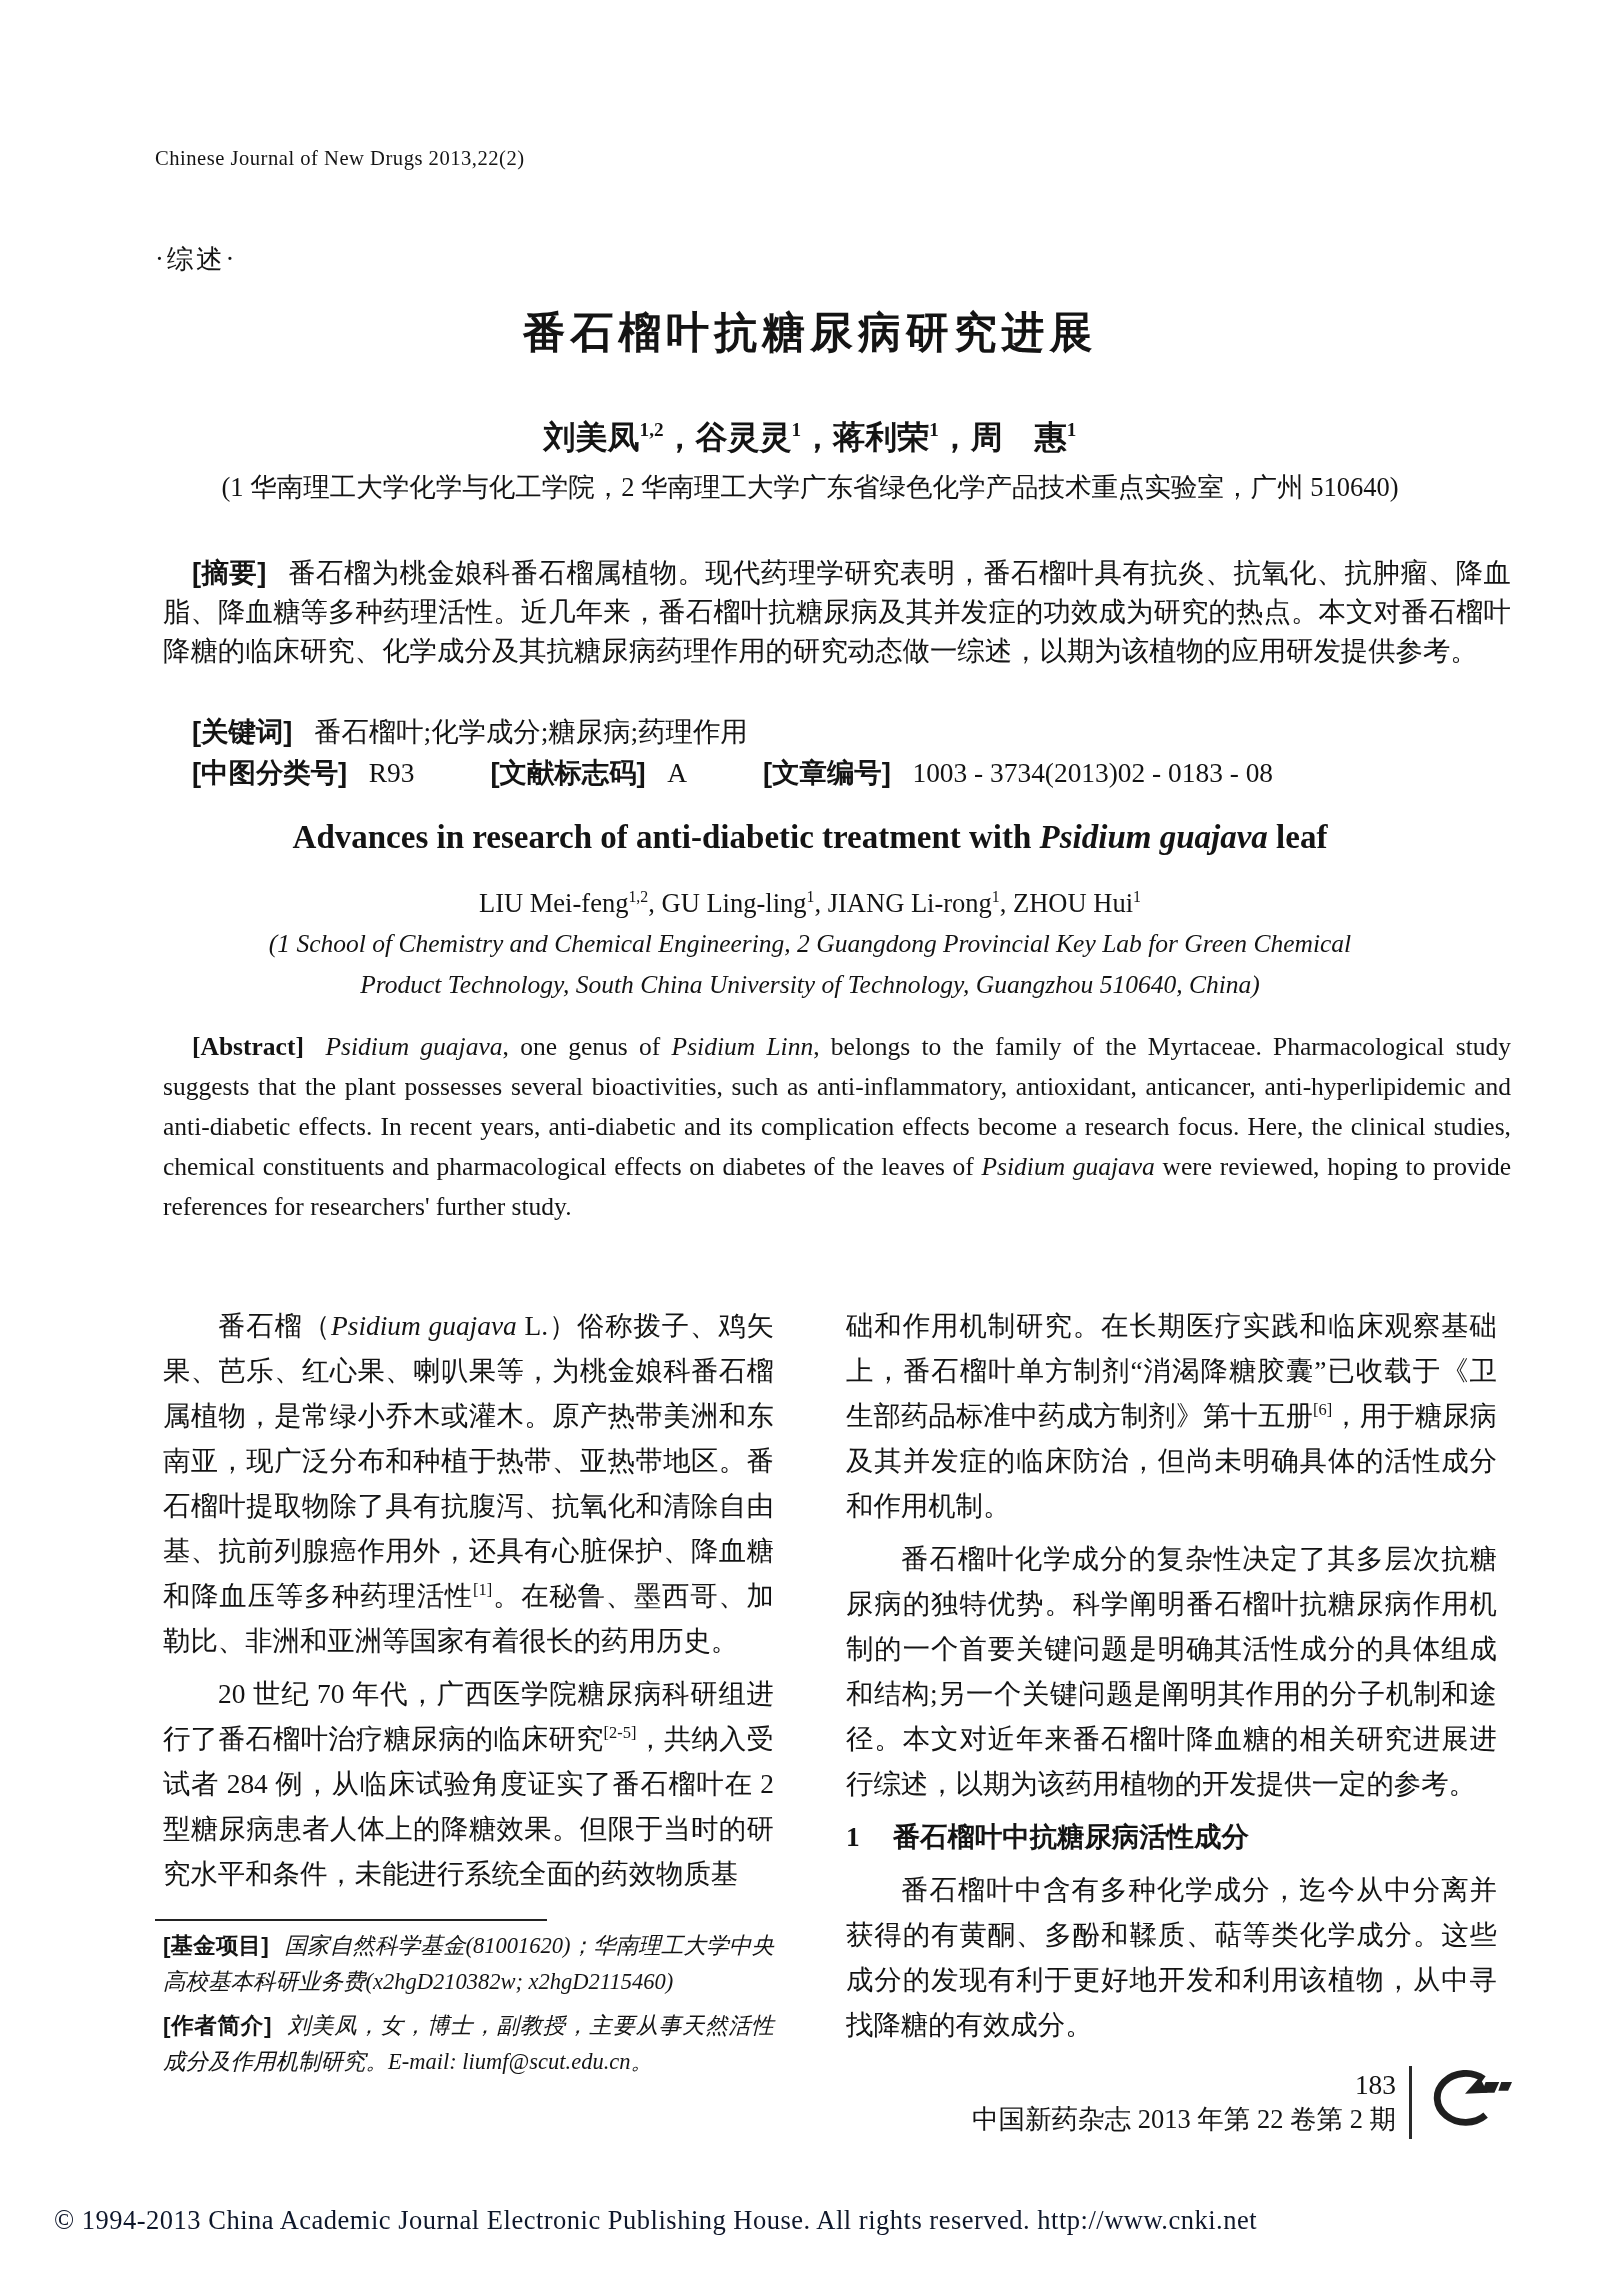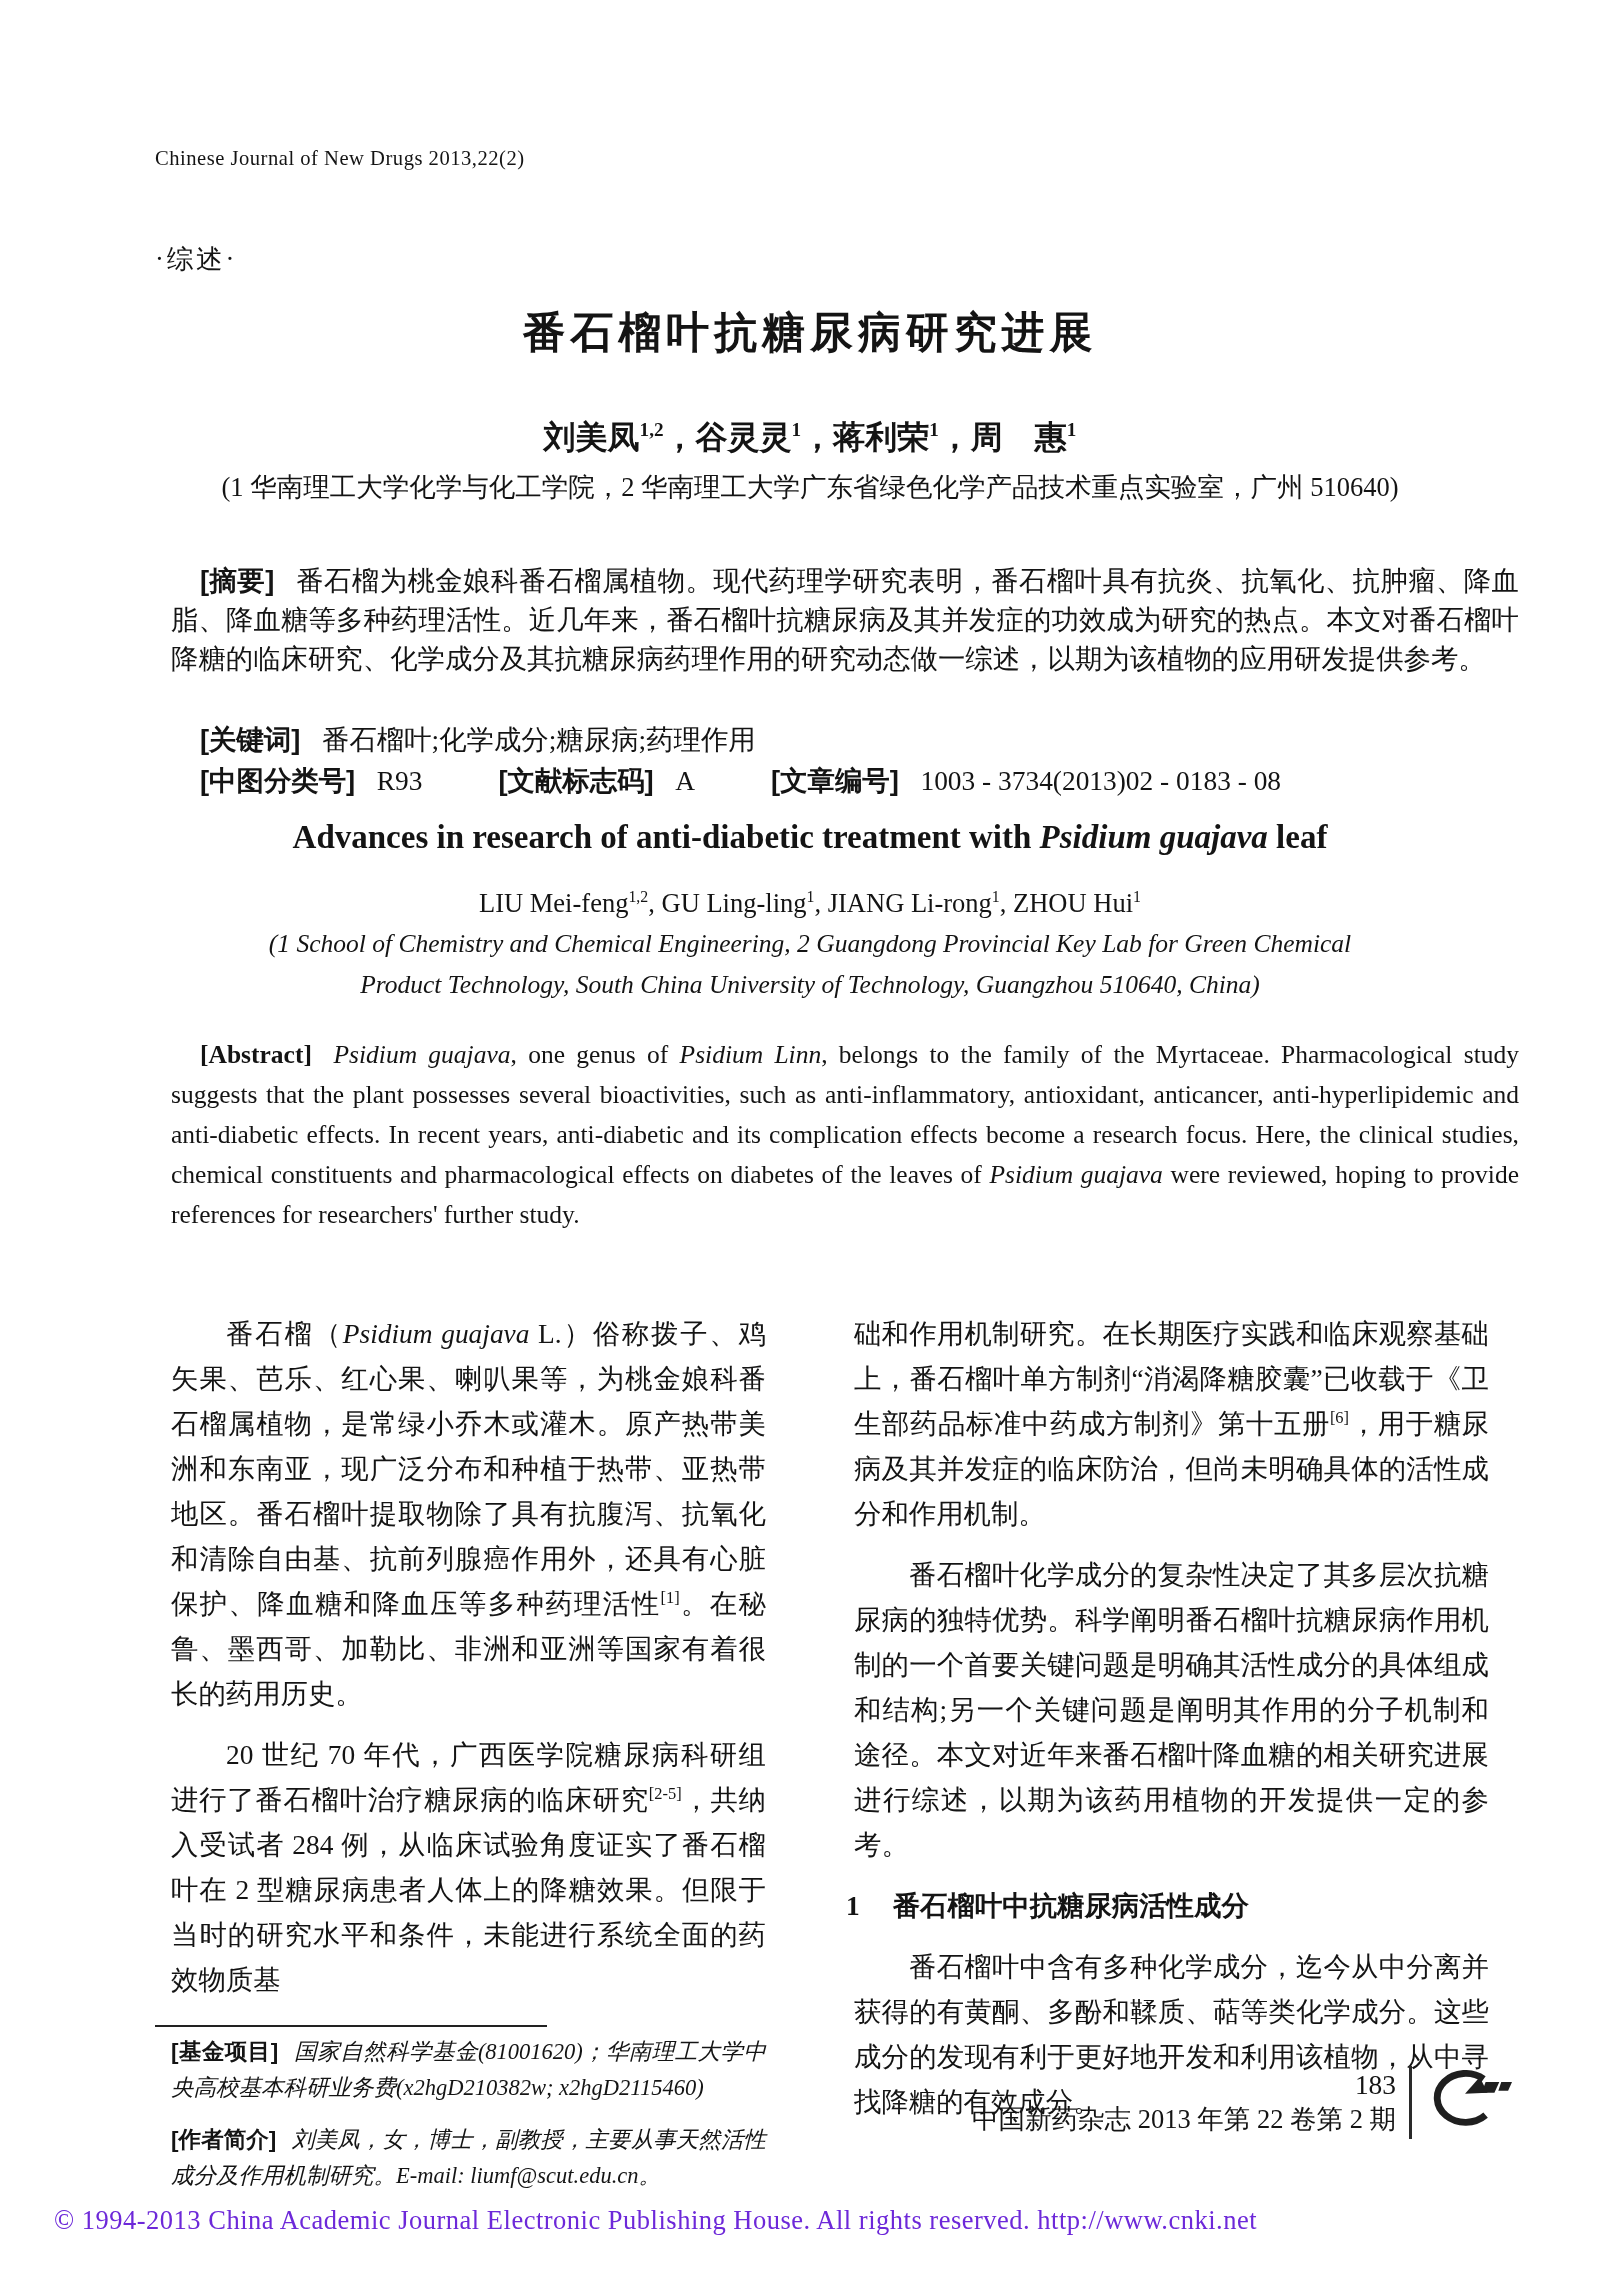--- a/index.html
+++ b/index.html
@@ -2,21 +2,21 @@
 <html><head>
 <meta charset="utf-8">
 <style>
   html,body{margin:0;padding:0;background:#e8e8e8;}
   .page{
     position:relative;width:1620px;height:2293px;background:#ffffff;
     font-family:"Liberation Serif","DejaVu Serif",serif;color:#141414;
     overflow:hidden;margin:0 auto;
   }
   .abs{position:absolute;}
-  p{margin:16px;}
+  p{margin:8px;}
   sup{font-size:0.60em;line-height:0;}
   .hei{font-family:"Liberation Sans","DejaVu Sans",sans-serif;font-weight:700;}
   .just{text-align:justify;}
   .center{left:0;width:1620px;text-align:center;}
 
   .hdr-journal{top:147px;left:155px;width:1318px;text-align:left;font-size:20.6px;letter-spacing:0.5px;}
   .section-label{top:241px;left:155px;font-size:26.5px;letter-spacing:2.9px;}
   .title-zh{top:304px;font-size:43px;letter-spacing:4.9px;}
   .authors-zh{top:416px;font-size:32px;font-weight:bold;}
   .affil-zh{top:469px;font-size:26.5px;}
@@ -43,21 +43,21 @@
 
   .fn-rule{margin-top:21.6px;width:392px;border-top:2px solid #222;}
   .fn-p{font-size:22.5px;line-height:36px;text-align:justify;margin-top:7.8px;}
   .fn-p .fn-label{margin-right:15.7px;font-size:22.5px;font-style:normal;}
   .fn-text{font-style:italic;}
 
   .pg-num{top:2070px;left:1274px;width:122px;text-align:right;font-size:27.4px;}
   .ftr-journal{top:2101px;left:784px;width:612px;text-align:right;font-size:26.5px;}
   .ftr-bar{top:2066px;left:1409px;width:2.9px;height:73px;background:#2a2a2a;}
   .ftr-logo{top:2070px;left:1423px;width:90px;height:65px;}
-  .copyright{top:2205px;left:54px;width:1490px;font-size:26.5px;color:#6d28d9;letter-spacing:0.5px;}
+  .copyright{top:2205px;left:54px;width:1490px;font-size:26.5px;color:#0f172a;letter-spacing:0.5px;}
 </style>
 </head>
 <body>
 
 <div class="page">
 
   <div class="abs hdr-journal">Chinese Journal of New Drugs 2013,22(2)</div>
 
   <div class="abs section-label">·综述·</div>
 

